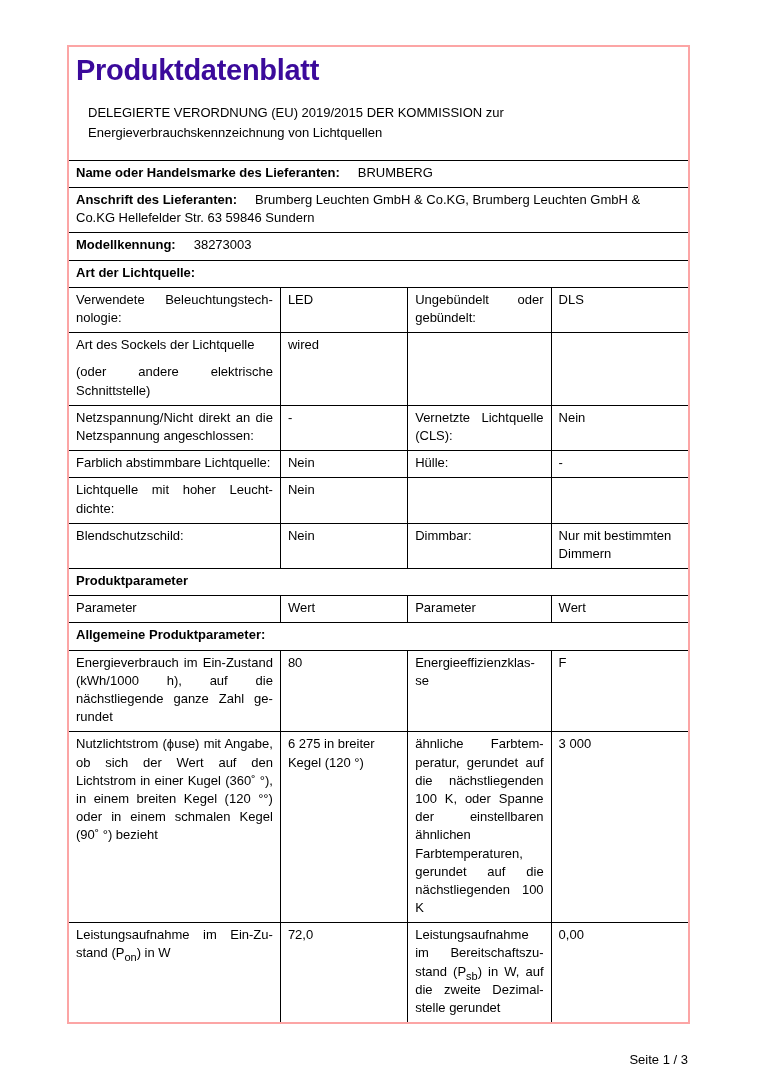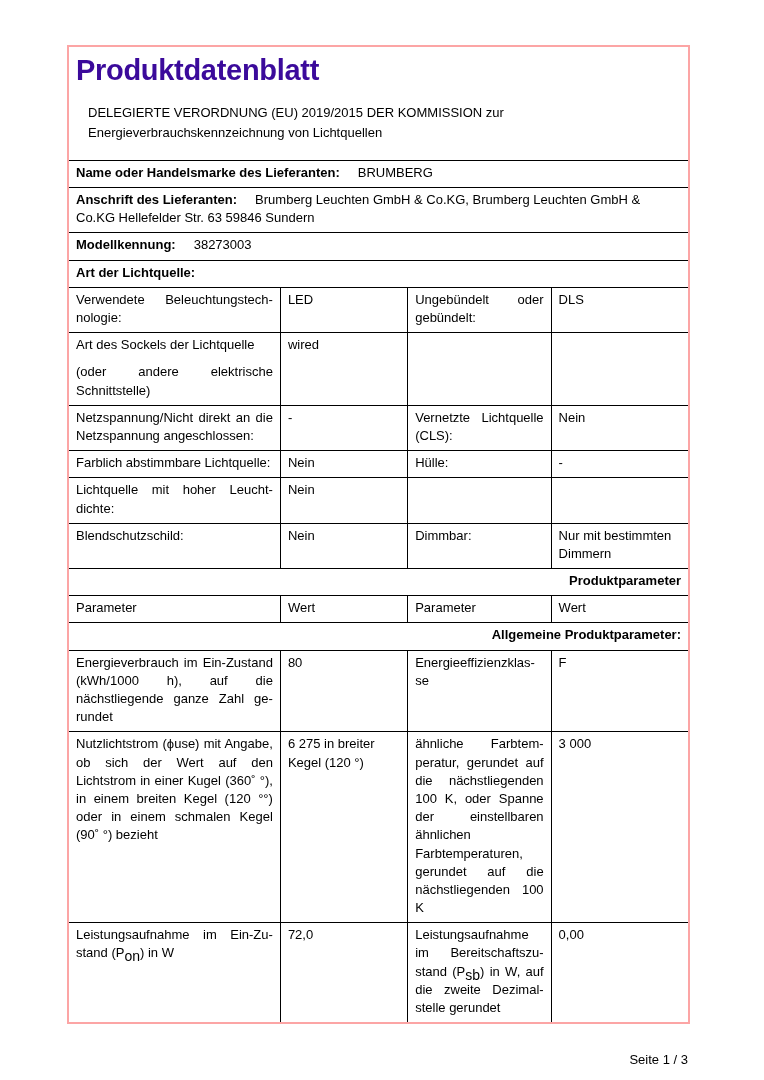--- a/index.html
+++ b/index.html
@@ -50,26 +50,26 @@
   .lbl { font-weight: bold; }
   .inline-val { margin-left: 18px; }
   .just {
     text-align: justify;
     hyphens: manual;
     -webkit-hyphens: manual;
   }
   .val { }
   .section {
     font-weight: bold;
-    text-align: right;
+    text-align: left;
     margin-left: 25px;
   }
   .para2 { margin-top: 9px; }
   sub {
-    font-size: 14px;
+    font-size: 11px;
     line-height: 0;
   }
   .footer {
     text-align: right;
     font-size: 13px;
     margin-top: 28px;
     padding-right: 2px;
   }
 </style>
 </head>

